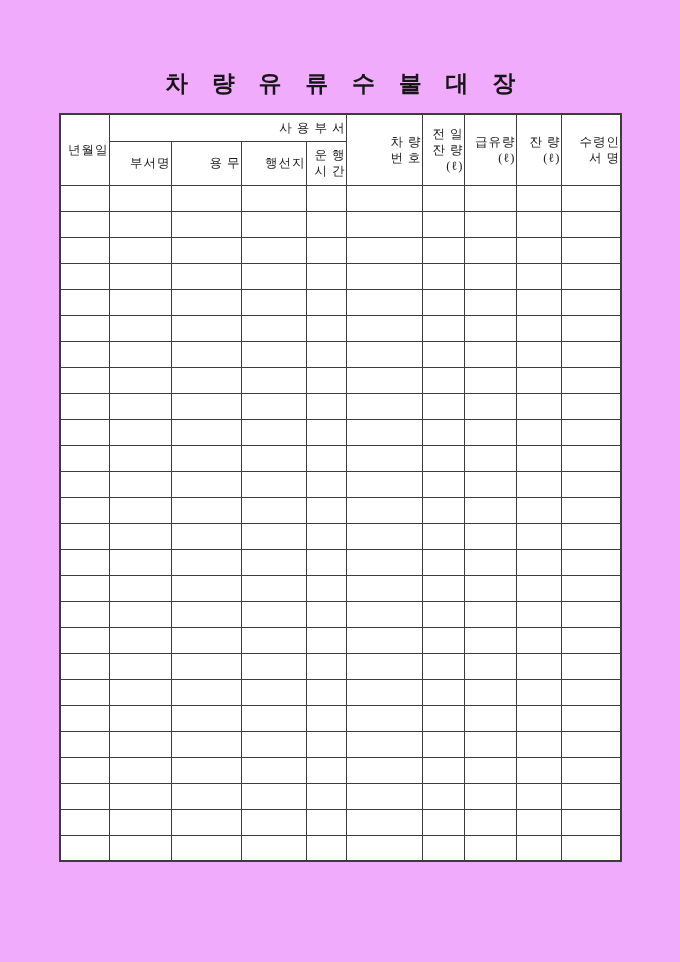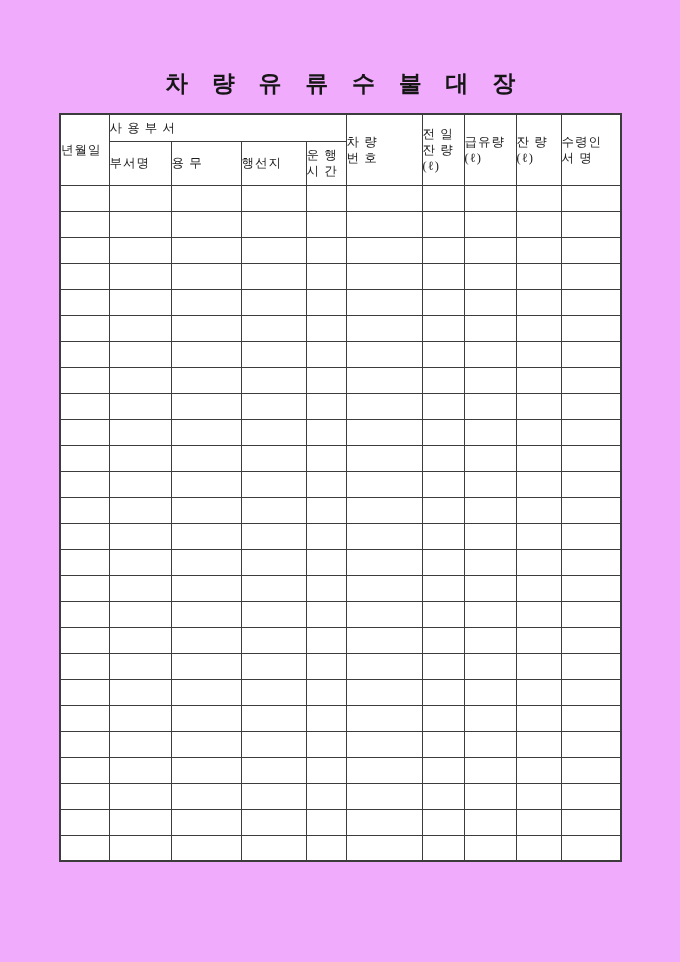--- a/index.html
+++ b/index.html
@@ -42,21 +42,21 @@
   table.ledger th,
   table.ledger td {
     border: 1px solid #3c3c3c;
     padding: 0;
     overflow: hidden;
   }
   table.ledger thead th {
     font-weight: 400;
     font-size: 12.5px;
     line-height: 1.28;
-    text-align: left;
+    text-align: right;
     vertical-align: middle;
     white-space: pre-line;
     letter-spacing: 1px;
     color: #1c1c1c;
     background: #ffffff;
   }
   tr.header-row-1 { height: 27px; }
   tr.header-row-2 { height: 44px; }
   table.ledger tbody tr { height: 26px; }
   table.ledger tbody td { background: #ffffff; }

